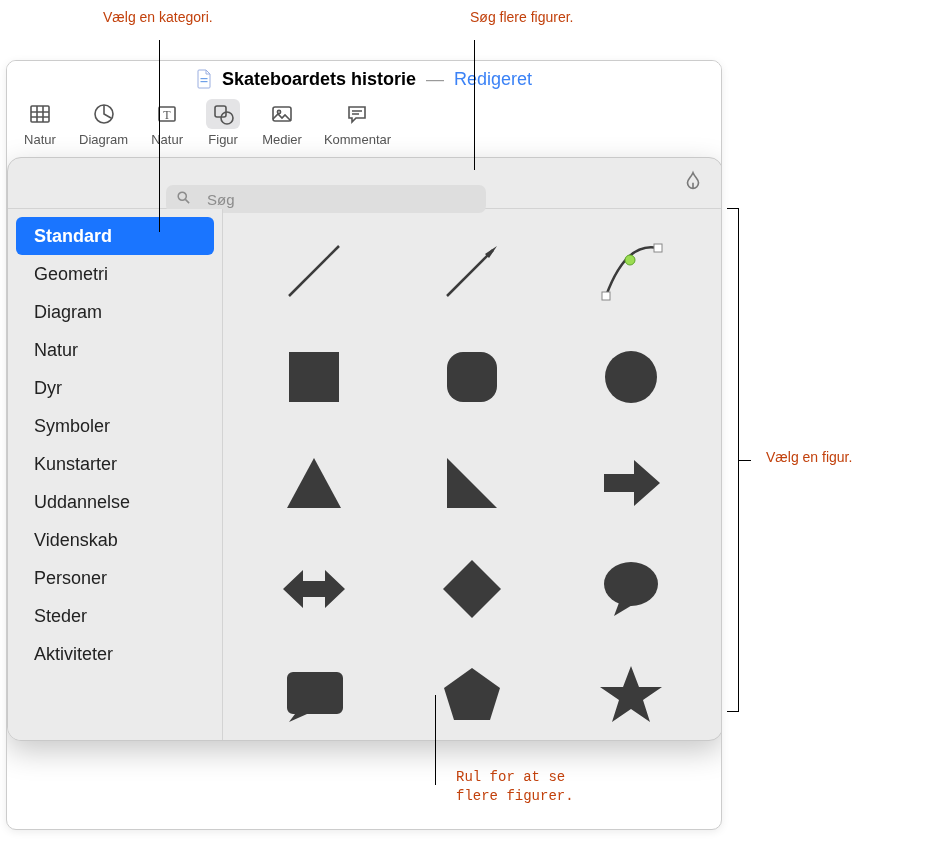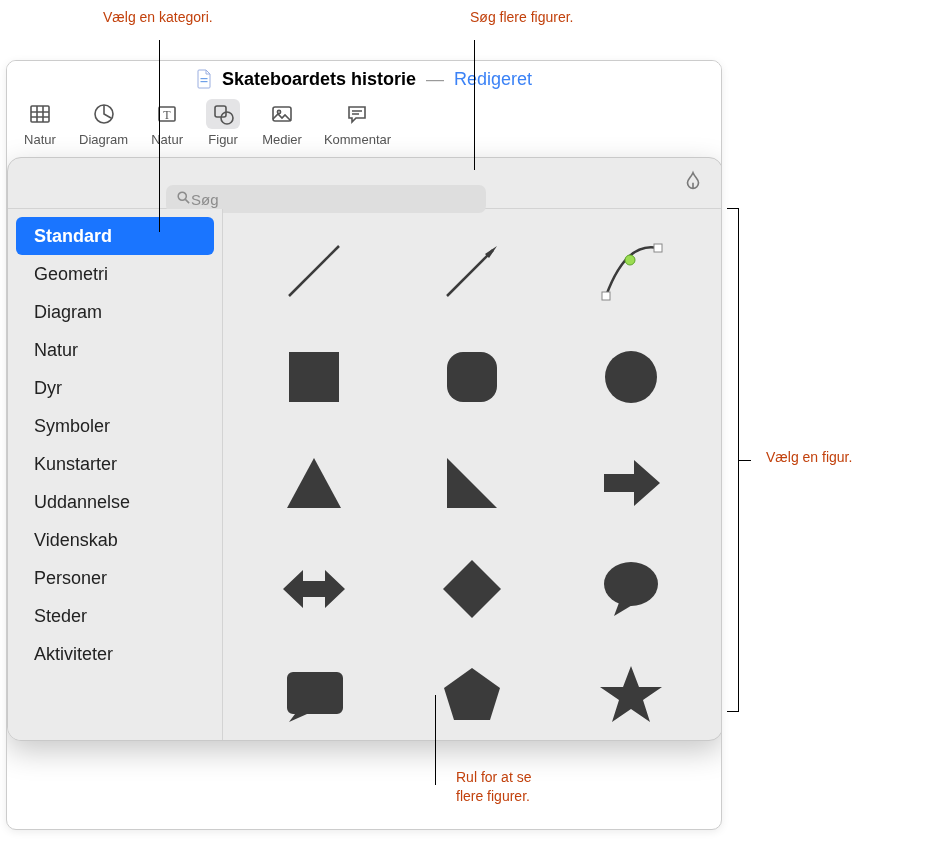--- a/index.html
+++ b/index.html
@@ -130,21 +130,21 @@
     gap: 14px;
   }
   .searchbox {
     margin-left: 140px;
     width: 320px;
     height: 28px;
     background: #dedede;
     border-radius: 7px;
     display: flex;
     align-items: center;
-    gap: 0;
+    gap: 16px;
     padding: 0 10px;
     margin-top: 32px;
   }
   .search-icon { color: #8c8c8c; flex: 0 0 auto; }
   .search-input {
     border: none;
     background: transparent;
     outline: none;
     font-size: 15px;
     color: #555;
@@ -219,21 +219,21 @@
 <div class="callout-line" style="left:159px; top:40px; width:1px; height:192px;"></div>
 
 <div class="callout" style="left:470px; top:8px;">Søg flere figurer.</div>
 <div class="callout-line" style="left:474px; top:40px; width:1px; height:130px;"></div>
 
 <div class="callout" style="left:766px; top:448px;">Vælg en figur.</div>
 <div class="bracket" style="left:738px; top:208px; height:504px;">
   <div class="bracket-tick"></div>
 </div>
 
-<div class="callout" style="left:456px; top:768px; white-space:pre-line;">Rul for at se
+<div class="callout" style="left:456px; top:768px; white-space:pre-line;font-family:Liberation Mono, monospace;">Rul for at se
 flere figurer.</div>
 <div class="callout-line" style="left:435px; top:695px; width:1px; height:90px;"></div>
 
 <div class="window-frame">
 
   <div class="titlebar">
     <span class="doc-icon">
       <svg viewBox="0 0 16 20">
           <path d="M3 1h7l4 4v13a1 1 0 0 1-1 1H3a1 1 0 0 1-1-1V2a1 1 0 0 1 1-1z" fill="#fff" stroke="#9aaee0"></path>
           <path d="M10 1v4h4" fill="none" stroke="#9aaee0"></path>

